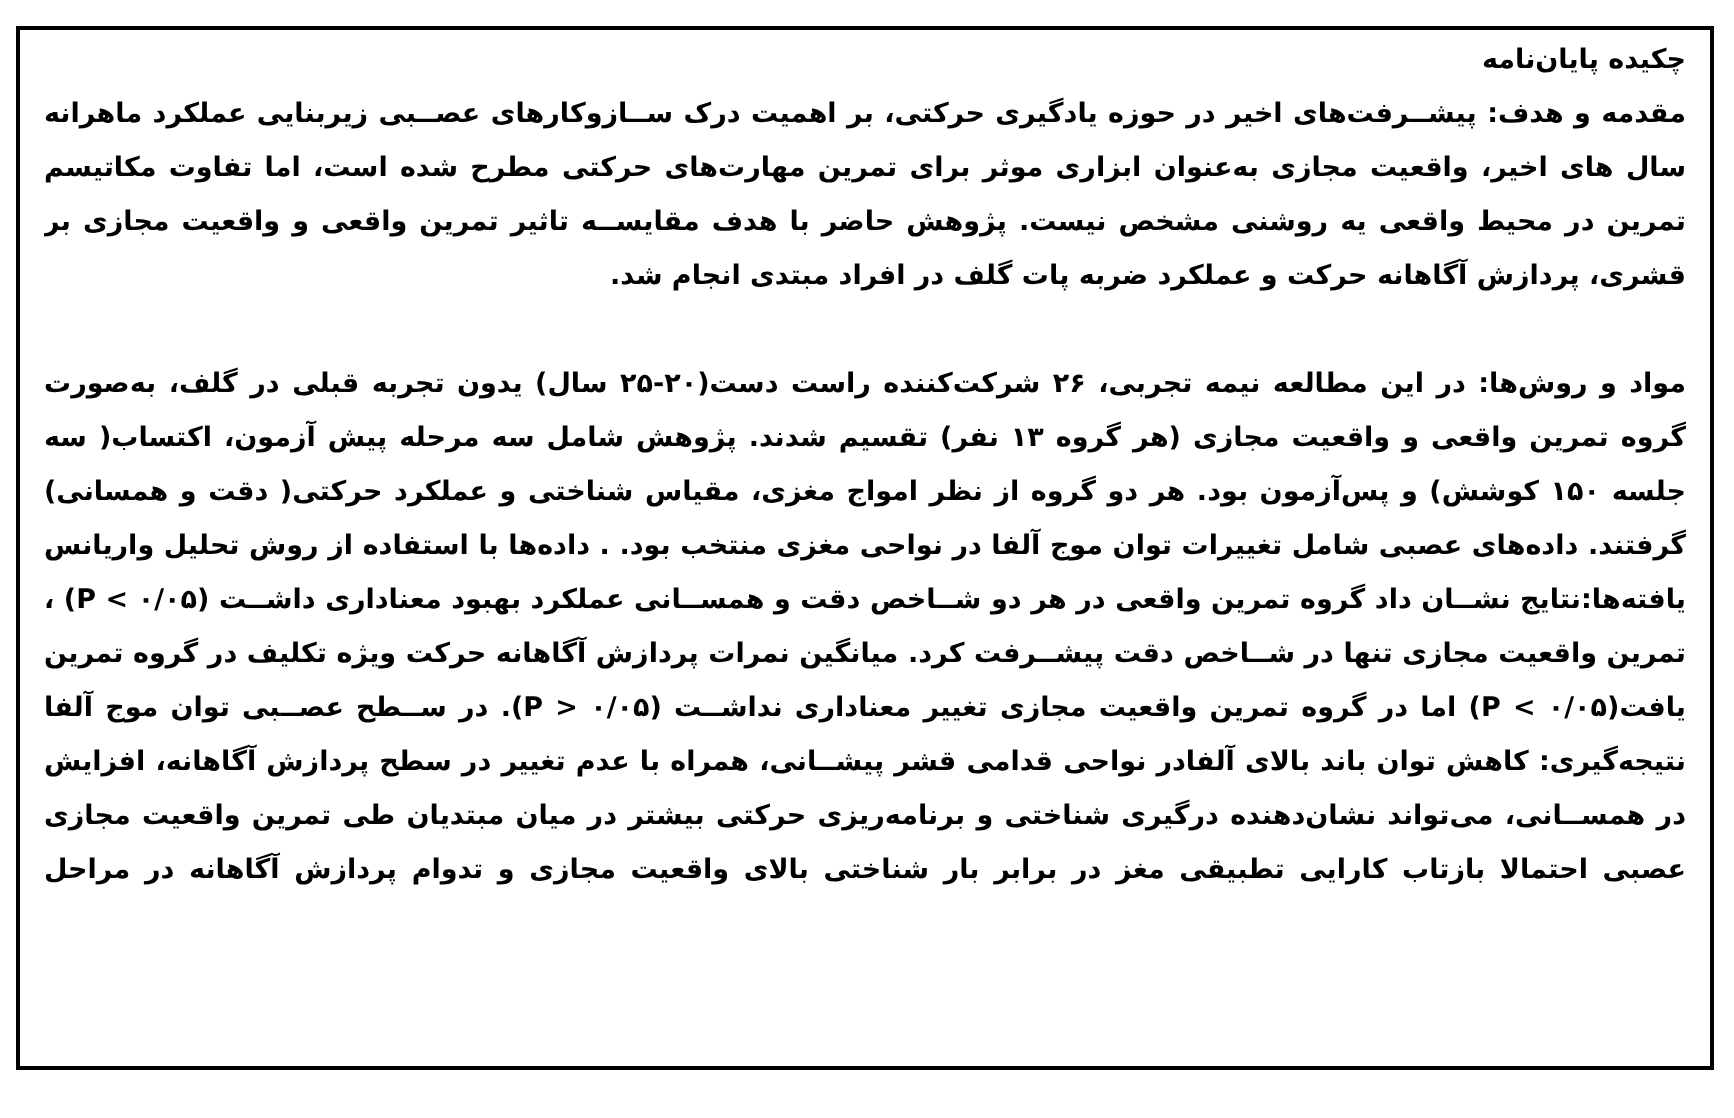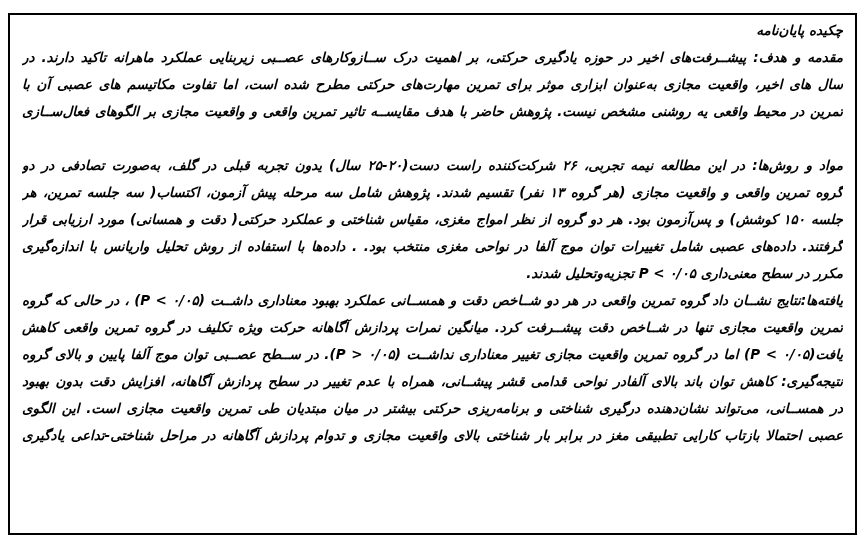--- a/index.html
+++ b/index.html
@@ -15,21 +15,20 @@
     position: absolute;
     left: 8px;
     top: 13px;
     width: 849px;
     height: 522px;
     border: 2px solid #000000;
     box-sizing: border-box;
     padding: 2px 12px 0 12px;
     direction: rtl;
     color: #000000;
-    font-style: italic;
   }
   .doc-title {
     font-size: 13.5px;
     font-weight: bold;
     height: 27px;
     line-height: 27px;
     text-align: right;
     overflow: hidden;
   }
   .para { margin: 0; }
@@ -51,27 +50,27 @@
 </head>
 <body>
 
 <div class="frame">
   <div class="doc-title">چکیده پایان‌نامه</div>
   <div>
       <div class="para">
         <div class="line">مقدمه و هدف: پیشــرفت‌های اخیر در حوزه یادگیری حرکتی، بر اهمیت درک ســازوکارهای عصــبی زیربنایی عملکرد ماهرانه تاکید دارند. در</div>
         <div class="line">سال های اخیر، واقعیت مجازی به‌عنوان ابزاری موثر برای تمرین مهارت‌های حرکتی مطرح شده است، اما تفاوت مکاتیسم های عصبی آن با</div>
         <div class="line">تمرین در محیط واقعی یه روشنی مشخص نیست. پژوهش حاضر با هدف مقایســه تاثیر تمرین واقعی و واقعیت مجازی بر الگوهای فعال‌ســازی</div>
+        <div class="line last">قشری، پردازش آگاهانه حرکت و عملکرد ضربه پات گلف در افراد مبتدی انجام شد.</div>
       </div>
       <div class="para gap">
         <div class="line">مواد و روش‌ها: در این مطالعه نیمه تجربی، ۲۶ شرکت‌کننده راست دست(۲۰-۲۵ سال) یدون تجربه قبلی در گلف، به‌صورت تصادفی در دو</div>
         <div class="line">گروه تمرین واقعی و واقعیت مجازی (هر گروه ۱۳ نفر) تقسیم شدند. پژوهش شامل سه مرحله پیش آزمون، اکتساب( سه جلسه تمرین، هر</div>
         <div class="line">جلسه ۱۵۰ کوشش) و پس‌آزمون بود. هر دو گروه از نظر امواج مغزی، مقیاس شناختی و عملکرد حرکتی( دقت و همسانی) مورد ارزیابی قرار</div>
         <div class="line">گرفتند. داده‌های عصبی شامل تغییرات توان موج آلفا در نواحی مغزی منتخب بود. . داده‌ها با استفاده از روش تحلیل واریانس با اندازه‌گیری</div>
-        <div class="line last">مکرر در سطح معنی‌داری ۰/۰۵ &gt; P تجزیه‌وتحلیل شدند.</div>
       </div>
       <div class="para">
         <div class="line">یافته‌ها:نتایج نشــان داد گروه تمرین واقعی در هر دو شــاخص دقت و همســانی عملکرد بهبود معناداری داشــت (۰/۰۵ &gt; P) ، در حالی که گروه</div>
         <div class="line">تمرین واقعیت مجازی تنها در شــاخص دقت پیشــرفت کرد. میانگین نمرات پردازش آگاهانه حرکت ویژه تکلیف در گروه تمرین واقعی کاهش</div>
         <div class="line">یافت(۰/۰۵ &gt; P) اما در گروه تمرین واقعیت مجازی تغییر معناداری نداشــت (۰/۰۵ &lt; P). در ســطح عصــبی توان موج آلفا پایین و بالای گروه</div>
       </div>
       <div class="para">
         <div class="line">نتیجه‌گیری: کاهش توان باند بالای آلفادر نواحی قدامی قشر پیشــانی، همراه با عدم تغییر در سطح پردازش آگاهانه، افزایش دقت بدون بهبود</div>
         <div class="line">در همســانی، می‌تواند نشان‌دهنده درگیری شناختی و برنامه‌ریزی حرکتی بیشتر در میان مبتدیان طی تمرین واقعیت مجازی است. این الگوی</div>
         <div class="line">عصبی احتمالا بازتاب کارایی تطبیقی مغز در برابر بار شناختی بالای واقعیت مجازی و تدوام پردازش آگاهانه در مراحل شناختی-تداعی یادگیری</div>

